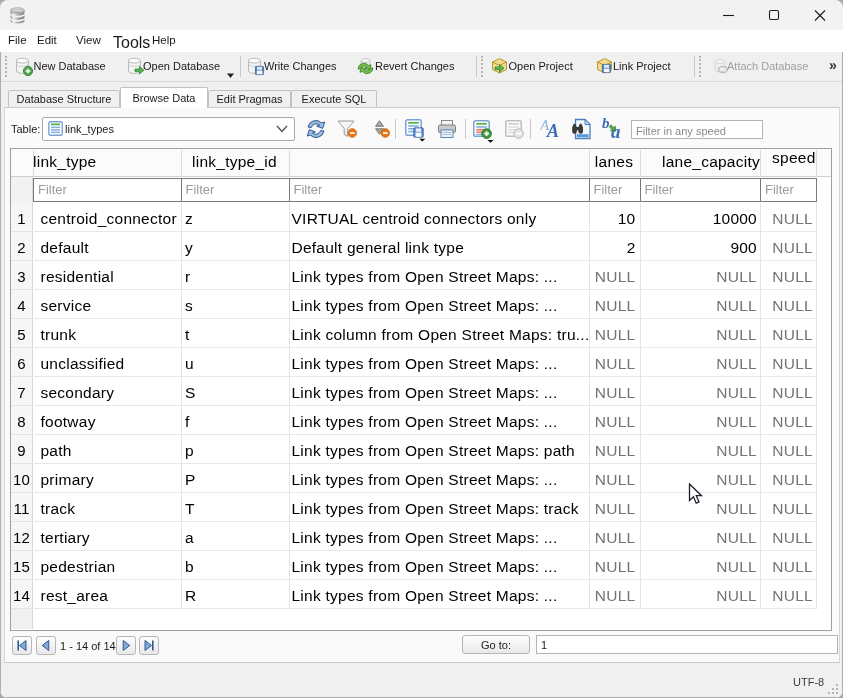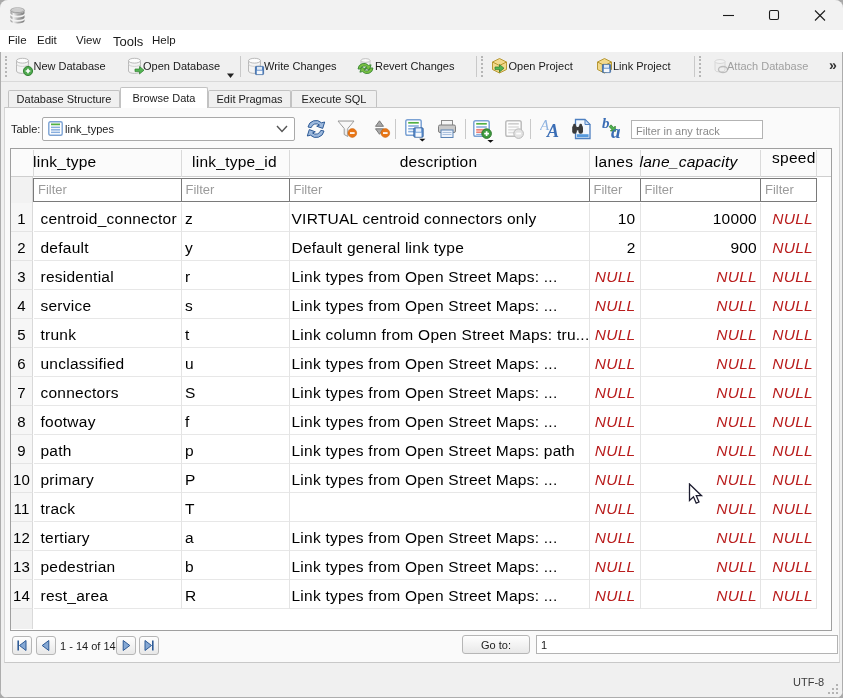--- a/index.html
+++ b/index.html
@@ -1,21 +1,21 @@
 <!DOCTYPE html>
 <html><head><meta charset="utf-8">
 <style>
 html,body{margin:0;padding:0;}
 body{width:843px;height:698px;background:#a9a9a9;font-family:"Liberation Sans",sans-serif;overflow:hidden;}
 .win{position:absolute;left:0;top:0;width:843px;height:698px;background:#f0f0f0;border-radius:8px;overflow:hidden;box-shadow:inset 0 0 0 1px #adadad;}
 .abs{position:absolute;}
 .t11{font-size:11px;color:#1a1a1a;white-space:pre;line-height:1;}
 .t12{font-size:12px;color:#1a1a1a;white-space:pre;line-height:1;}
 .g15{font-size:15.5px;color:#000;white-space:pre;line-height:1;letter-spacing:0.25px;}
-.nul{color:#b91c1c;font-style:italic;}
+.nul{color:#737373;}
 .sep{position:absolute;width:1px;background:#c9c9c9;}
 .vsepd{position:absolute;width:4px;border-left:2px dotted #b6b6b6;}
 </style></head>
 <body>
 <div class="win">
 
 <div class="abs" style="left:0;top:0;width:843px;height:30px;background:#f2f2f2;"></div>
 <svg class="abs" style="left:9px;top:6px" width="17" height="18" viewBox="0 0 17 18">
 <defs>
         <linearGradient id="cylg" x1="0" y1="0" x2="1" y2="0">
@@ -38,21 +38,21 @@
 <svg class="abs" style="left:700px;top:0" width="140" height="30" viewBox="0 0 140 30">
 <line x1="23" y1="15.5" x2="34" y2="15.5" stroke="#1b1b1b" stroke-width="1.1"></line>
 <rect x="69.5" y="10.5" width="9" height="9" rx="1.5" fill="none" stroke="#1b1b1b" stroke-width="1.1"></rect>
 <line x1="115" y1="10.5" x2="125" y2="20.5" stroke="#1b1b1b" stroke-width="1.1"></line>
 <line x1="125" y1="10.5" x2="115" y2="20.5" stroke="#1b1b1b" stroke-width="1.1"></line>
 </svg>
 <div class="abs" style="left:0;top:30px;width:843px;height:22px;background:#ffffff;"></div>
 <div class="abs" style="left:8px;top:34.5px;font-size:11.5px;color:#1a1a1a;line-height:1;white-space:pre;">File</div>
 <div class="abs" style="left:37px;top:34.5px;font-size:11.5px;color:#1a1a1a;line-height:1;white-space:pre;">Edit</div>
 <div class="abs" style="left:76px;top:34.5px;font-size:11.5px;color:#1a1a1a;line-height:1;white-space:pre;">View</div>
-<div class="abs" style="left:113px;top:34.5px;font-size:13px;color:#1a1a1a;line-height:1;white-space:pre;">Tools</div>
+<div class="abs" style="left:113px;top:34.5px;font-size:16px;color:#1a1a1a;line-height:1;white-space:pre;">Tools</div>
 <div class="abs" style="left:152px;top:34.5px;font-size:11.5px;color:#1a1a1a;line-height:1;white-space:pre;">Help</div>
 <div class="abs" style="left:1px;top:52px;width:841px;height:29px;background:#f0f0f0;border-bottom:1px solid #d9d9d9;"></div>
 <div class="vsepd" style="left:5px;top:56px;height:21px;"></div>
 <div class="vsepd" style="left:481px;top:56px;height:21px;"></div>
 <div class="vsepd" style="left:699px;top:56px;height:21px;"></div>
 <div class="sep" style="left:240px;top:56px;height:21px;"></div>
 <div class="sep" style="left:476px;top:56px;height:21px;"></div>
 <div class="sep" style="left:694px;top:56px;height:21px;"></div>
 <svg class="abs" style="left:14px;top:57px" width="19" height="19" viewBox="0 0 19 19">
 <path d="M2.5,3.5 L2.5,14 A6 2.4 0 0 0 14.5,14 L14.5,3.5 Z" fill="#f4f4f4" stroke="#b9b9b9" stroke-width="1"></path>
@@ -206,35 +206,34 @@
 <rect x="6.2" y="10" width="2.8" height="3.4" fill="#3a3a3a"></rect>
 <rect x="3.2" y="6.8" width="2.6" height="2.6" rx="1.2" fill="#3a3a3a"></rect>
 <rect x="9.4" y="6.8" width="2.6" height="2.6" rx="1.2" fill="#3a3a3a"></rect>
 </svg>
 <svg class="abs" style="left:602px;top:116px" width="23" height="24" viewBox="0 0 23 24">
 <text x="0" y="12" font-family="Liberation Serif,serif" font-size="15" font-style="italic" font-weight="bold" fill="#3a6db5">b</text>
 <path d="M8.2,9.2 L11.4,12.4 L13.2,10.6 L13.6,16.8 L7.4,16.4 L9.2,14.6 L6,11.4 Z" fill="#4faf4f" stroke="#2a7a2a" stroke-width="0.8" transform="scale(0.85) translate(2.4,1.2)"></path>
 <text x="9" y="22" font-family="Liberation Serif,serif" font-size="19" font-style="italic" font-weight="bold" fill="#3a6db5">a</text>
 </svg>
 <div class="abs" style="left:631px;top:120px;width:132px;height:19px;background:#fff;border:1px solid #b3b3b3;box-sizing:border-box;"></div>
-<div class="abs t11" style="left:636px;top:126px;color:#8a8a8a;">Filter in any track</div>
+<div class="abs t11" style="left:636px;top:126px;color:#8a8a8a;">Filter in any speed</div>
 <div class="abs" style="left:10px;top:148px;width:822px;height:483px;background:#fff;border:1px solid #9f9f9f;box-sizing:border-box;"></div>
 <div class="abs" style="left:11px;top:149px;width:820px;height:28px;background:#fbfbfb;border-bottom:1px solid #cfcfcf;box-sizing:border-box;"></div>
 <div class="abs" style="left:33px;top:150px;width:1px;height:27px;background:#dadada;"></div>
 <div class="abs" style="left:180.5px;top:150px;width:1px;height:27px;background:#dadada;"></div>
 <div class="abs" style="left:288.5px;top:150px;width:1px;height:27px;background:#dadada;"></div>
 <div class="abs" style="left:588.5px;top:150px;width:1px;height:27px;background:#dadada;"></div>
 <div class="abs" style="left:639.5px;top:150px;width:1px;height:27px;background:#dadada;"></div>
 <div class="abs" style="left:760px;top:150px;width:1px;height:27px;background:#dadada;"></div>
 <div class="abs" style="left:815.5px;top:150px;width:1px;height:27px;background:#dadada;"></div>
 <div class="abs g15" style="left:33px;top:153.5px;width:144px;text-align:left;">link_type</div>
 <div class="abs g15" style="left:180.5px;top:153.5px;width:108px;text-align:center;">link_type_id</div>
-<div class="abs g15" style="left:288.5px;top:153.5px;width:300px;text-align:center;">description</div>
 <div class="abs g15" style="left:588.5px;top:153.5px;width:51px;text-align:center;">lanes</div>
-<div class="abs g15" style="left:639.5px;top:153.5px;width:120.5px;text-align:left;font-style:italic;">lane_capacity</div>
+<div class="abs g15" style="left:639.5px;top:153.5px;width:120.5px;text-align:right;">lane_capacity</div>
 <div class="abs g15" style="left:760px;top:150px;width:55.5px;text-align:right;">speed</div>
 <div class="abs" style="left:11px;top:177px;width:22px;height:26px;background:#f2f2f2;border-right:1px solid #d9d9d9;box-sizing:border-box;"></div>
 <div class="abs" style="left:33px;top:178px;width:148.5px;height:24px;background:#fff;border:1px solid #7a7a7a;box-sizing:border-box;"></div>
 <div class="abs" style="left:38px;top:183px;font-size:13px;color:#9b9b9b;line-height:1;white-space:pre;">Filter</div>
 <div class="abs" style="left:180.5px;top:178px;width:109px;height:24px;background:#fff;border:1px solid #7a7a7a;box-sizing:border-box;"></div>
 <div class="abs" style="left:185.5px;top:183px;font-size:13px;color:#9b9b9b;line-height:1;white-space:pre;">Filter</div>
 <div class="abs" style="left:288.5px;top:178px;width:301px;height:24px;background:#fff;border:1px solid #7a7a7a;box-sizing:border-box;"></div>
 <div class="abs" style="left:293.5px;top:183px;font-size:13px;color:#9b9b9b;line-height:1;white-space:pre;">Filter</div>
 <div class="abs" style="left:588.5px;top:178px;width:52px;height:24px;background:#fff;border:1px solid #7a7a7a;box-sizing:border-box;"></div>
 <div class="abs" style="left:593.5px;top:183px;font-size:13px;color:#9b9b9b;line-height:1;white-space:pre;">Filter</div>
@@ -334,21 +333,21 @@
 <div class="abs g15 nul" style="left:761px;top:356px;width:52px;text-align:right;">NULL</div>
 <div class="abs" style="left:11px;top:377px;width:22px;height:29px;background:#f6f6f6;border-right:1px solid #d9d9d9;border-bottom:1px solid #e4e4e4;box-sizing:border-box;"></div>
 <div class="abs g15" style="left:11px;top:385px;width:21px;text-align:center;font-size:15px;">7</div>
 <div class="abs" style="left:34px;top:405px;width:781.5px;height:1px;background:#e7e7e7;"></div>
 <div class="abs" style="left:180.5px;top:377px;width:1px;height:29px;background:#e4e4e4;"></div>
 <div class="abs" style="left:288.5px;top:377px;width:1px;height:29px;background:#e4e4e4;"></div>
 <div class="abs" style="left:588.5px;top:377px;width:1px;height:29px;background:#e4e4e4;"></div>
 <div class="abs" style="left:639.5px;top:377px;width:1px;height:29px;background:#e4e4e4;"></div>
 <div class="abs" style="left:760px;top:377px;width:1px;height:29px;background:#e4e4e4;"></div>
 <div class="abs" style="left:815.5px;top:377px;width:1px;height:29px;background:#e4e4e4;"></div>
-<div class="abs g15" style="left:40.5px;top:385px;">connectors</div>
+<div class="abs g15" style="left:40.5px;top:385px;">secondary</div>
 <div class="abs g15" style="left:185px;top:385px;">S</div>
 <div class="abs g15" style="left:291.5px;top:385px;">Link types from Open Street Maps: ...</div>
 <div class="abs g15 nul" style="left:589px;top:385px;width:46.5px;text-align:right;">NULL</div>
 <div class="abs g15 nul" style="left:640px;top:385px;width:117px;text-align:right;">NULL</div>
 <div class="abs g15 nul" style="left:761px;top:385px;width:52px;text-align:right;">NULL</div>
 <div class="abs" style="left:11px;top:406px;width:22px;height:29px;background:#f6f6f6;border-right:1px solid #d9d9d9;border-bottom:1px solid #e4e4e4;box-sizing:border-box;"></div>
 <div class="abs g15" style="left:11px;top:414px;width:21px;text-align:center;font-size:15px;">8</div>
 <div class="abs" style="left:34px;top:434px;width:781.5px;height:1px;background:#e7e7e7;"></div>
 <div class="abs" style="left:180.5px;top:406px;width:1px;height:29px;background:#e4e4e4;"></div>
 <div class="abs" style="left:288.5px;top:406px;width:1px;height:29px;background:#e4e4e4;"></div>
@@ -396,40 +395,41 @@
 <div class="abs g15" style="left:11px;top:501px;width:21px;text-align:center;font-size:15px;">11</div>
 <div class="abs" style="left:34px;top:521px;width:781.5px;height:1px;background:#e7e7e7;"></div>
 <div class="abs" style="left:180.5px;top:493px;width:1px;height:29px;background:#e4e4e4;"></div>
 <div class="abs" style="left:288.5px;top:493px;width:1px;height:29px;background:#e4e4e4;"></div>
 <div class="abs" style="left:588.5px;top:493px;width:1px;height:29px;background:#e4e4e4;"></div>
 <div class="abs" style="left:639.5px;top:493px;width:1px;height:29px;background:#e4e4e4;"></div>
 <div class="abs" style="left:760px;top:493px;width:1px;height:29px;background:#e4e4e4;"></div>
 <div class="abs" style="left:815.5px;top:493px;width:1px;height:29px;background:#e4e4e4;"></div>
 <div class="abs g15" style="left:40.5px;top:501px;">track</div>
 <div class="abs g15" style="left:185px;top:501px;">T</div>
+<div class="abs g15" style="left:291.5px;top:501px;">Link types from Open Street Maps: track</div>
 <div class="abs g15 nul" style="left:589px;top:501px;width:46.5px;text-align:right;">NULL</div>
 <div class="abs g15 nul" style="left:640px;top:501px;width:117px;text-align:right;">NULL</div>
 <div class="abs g15 nul" style="left:761px;top:501px;width:52px;text-align:right;">NULL</div>
 <div class="abs" style="left:11px;top:522px;width:22px;height:29px;background:#f6f6f6;border-right:1px solid #d9d9d9;border-bottom:1px solid #e4e4e4;box-sizing:border-box;"></div>
 <div class="abs g15" style="left:11px;top:530px;width:21px;text-align:center;font-size:15px;">12</div>
 <div class="abs" style="left:34px;top:550px;width:781.5px;height:1px;background:#e7e7e7;"></div>
 <div class="abs" style="left:180.5px;top:522px;width:1px;height:29px;background:#e4e4e4;"></div>
 <div class="abs" style="left:288.5px;top:522px;width:1px;height:29px;background:#e4e4e4;"></div>
 <div class="abs" style="left:588.5px;top:522px;width:1px;height:29px;background:#e4e4e4;"></div>
 <div class="abs" style="left:639.5px;top:522px;width:1px;height:29px;background:#e4e4e4;"></div>
 <div class="abs" style="left:760px;top:522px;width:1px;height:29px;background:#e4e4e4;"></div>
 <div class="abs" style="left:815.5px;top:522px;width:1px;height:29px;background:#e4e4e4;"></div>
 <div class="abs g15" style="left:40.5px;top:530px;">tertiary</div>
 <div class="abs g15" style="left:185px;top:530px;">a</div>
 <div class="abs g15" style="left:291.5px;top:530px;">Link types from Open Street Maps: ...</div>
 <div class="abs g15 nul" style="left:589px;top:530px;width:46.5px;text-align:right;">NULL</div>
 <div class="abs g15 nul" style="left:640px;top:530px;width:117px;text-align:right;">NULL</div>
 <div class="abs g15 nul" style="left:761px;top:530px;width:52px;text-align:right;">NULL</div>
 <div class="abs" style="left:11px;top:551px;width:22px;height:29px;background:#f6f6f6;border-right:1px solid #d9d9d9;border-bottom:1px solid #e4e4e4;box-sizing:border-box;"></div>
-<div class="abs g15" style="left:11px;top:559px;width:21px;text-align:center;font-size:15px;">13</div>
+<div class="abs g15" style="left:11px;top:559px;width:21px;text-align:center;font-size:15px;">15</div>
 <div class="abs" style="left:34px;top:579px;width:781.5px;height:1px;background:#e7e7e7;"></div>
 <div class="abs" style="left:180.5px;top:551px;width:1px;height:29px;background:#e4e4e4;"></div>
 <div class="abs" style="left:288.5px;top:551px;width:1px;height:29px;background:#e4e4e4;"></div>
 <div class="abs" style="left:588.5px;top:551px;width:1px;height:29px;background:#e4e4e4;"></div>
 <div class="abs" style="left:639.5px;top:551px;width:1px;height:29px;background:#e4e4e4;"></div>
 <div class="abs" style="left:760px;top:551px;width:1px;height:29px;background:#e4e4e4;"></div>
 <div class="abs" style="left:815.5px;top:551px;width:1px;height:29px;background:#e4e4e4;"></div>
 <div class="abs g15" style="left:40.5px;top:559px;">pedestrian</div>
 <div class="abs g15" style="left:185px;top:559px;">b</div>
 <div class="abs g15" style="left:291.5px;top:559px;">Link types from Open Street Maps: ...</div>

